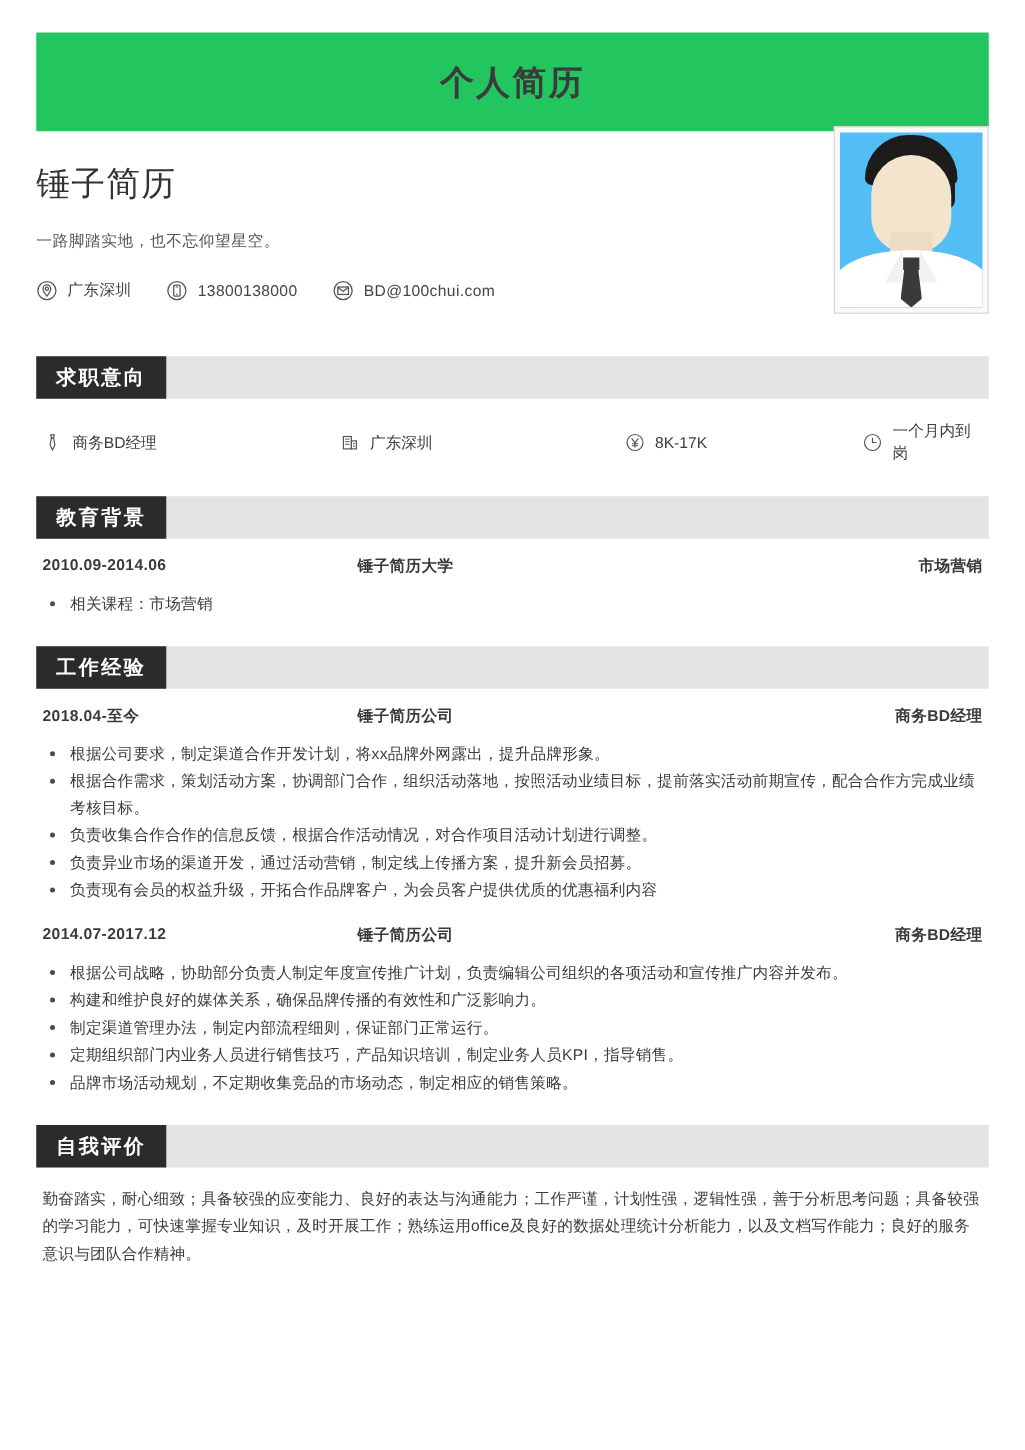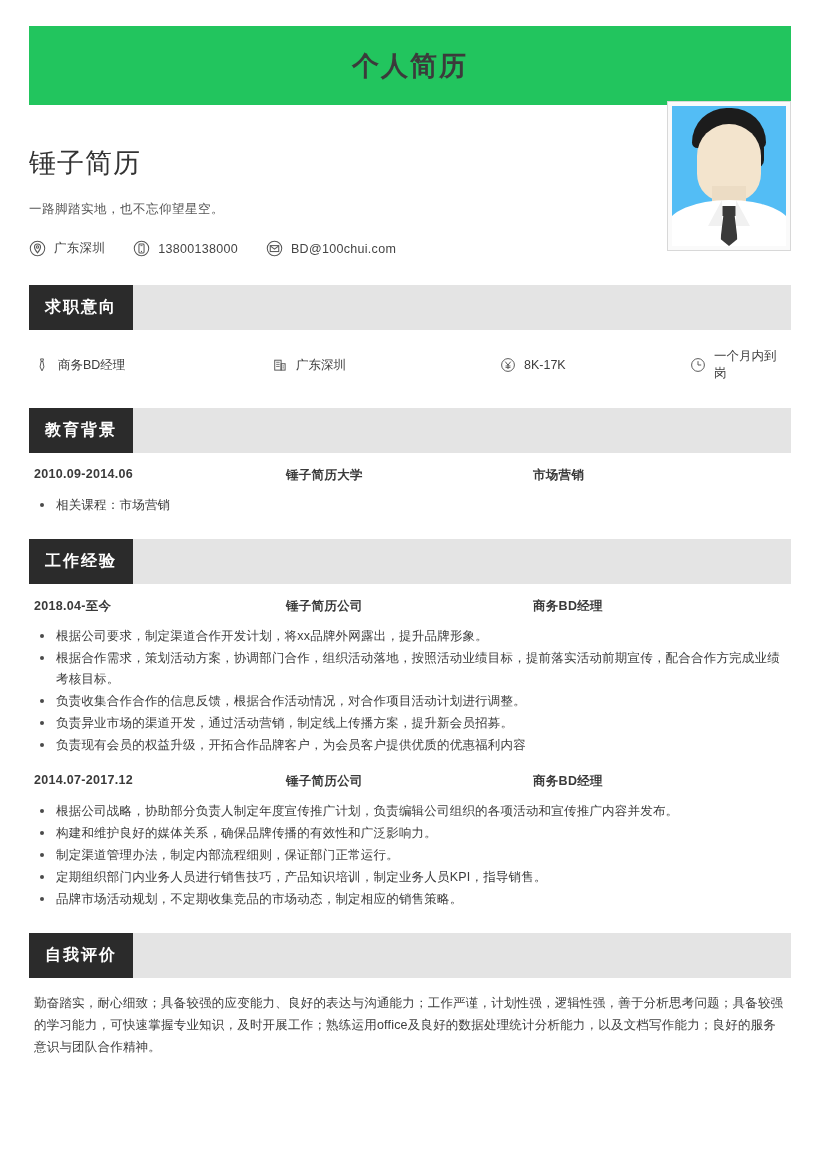--- a/index.html
+++ b/index.html
@@ -33,21 +33,21 @@
     font-size: 27px;
     font-weight: bold;
     color: #3b3b3b;
     letter-spacing: 2px;
   }
 
   
   .profile {
     position: relative;
     margin: 0 29px;
-    padding-top: 40px;
+    padding-top: 24px;
     height: 180px;
   }
   .profile-name {
     font-size: 27px;
     font-weight: normal;
     color: #333;
     letter-spacing: 1px;
     margin-bottom: 20px;
   }
   .profile-slogan {
@@ -140,21 +140,21 @@
   .av-tie {
     position: absolute; left: 50%; bottom: 0;
     transform: translateX(-50%);
     width: 17px; height: 32px; background: #3a3a3a;
     clip-path: polygon(18% 0, 82% 0, 100% 78%, 50% 100%, 0 78%);
   }
 
   
   .section-head {
     margin: 0 29px;
-    height: 45px;
+    height: 34px;
     background: #e4e4e4;
     display: flex;
     align-items: stretch;
   }
   .section-head .tag {
     background: #2b2b2b;
     color: #ffffff;
     font-size: 16px;
     font-weight: bold;
     letter-spacing: 2px;
@@ -173,21 +173,21 @@
   .meta-row {
     display: flex;
     font-size: 12.5px;
     font-weight: bold;
     color: #3a3a3a;
     margin-bottom: 11px;
     letter-spacing: .3px;
   }
   .meta-row .c1 { width: 252px; flex: none; }
   .meta-row .c2 { width: 247px; flex: none; }
-  .meta-row .c3 { flex: 1; }
+  .meta-row .c3 { flex: 1; text-align: right; }
 
   
   ul.bullets { list-style: none; }
   ul.bullets li {
     position: relative;
     padding-left: 22px;
     font-size: 12.5px;
     line-height: 21px;
     color: #3c3c3c;
     margin-bottom: 1px;

